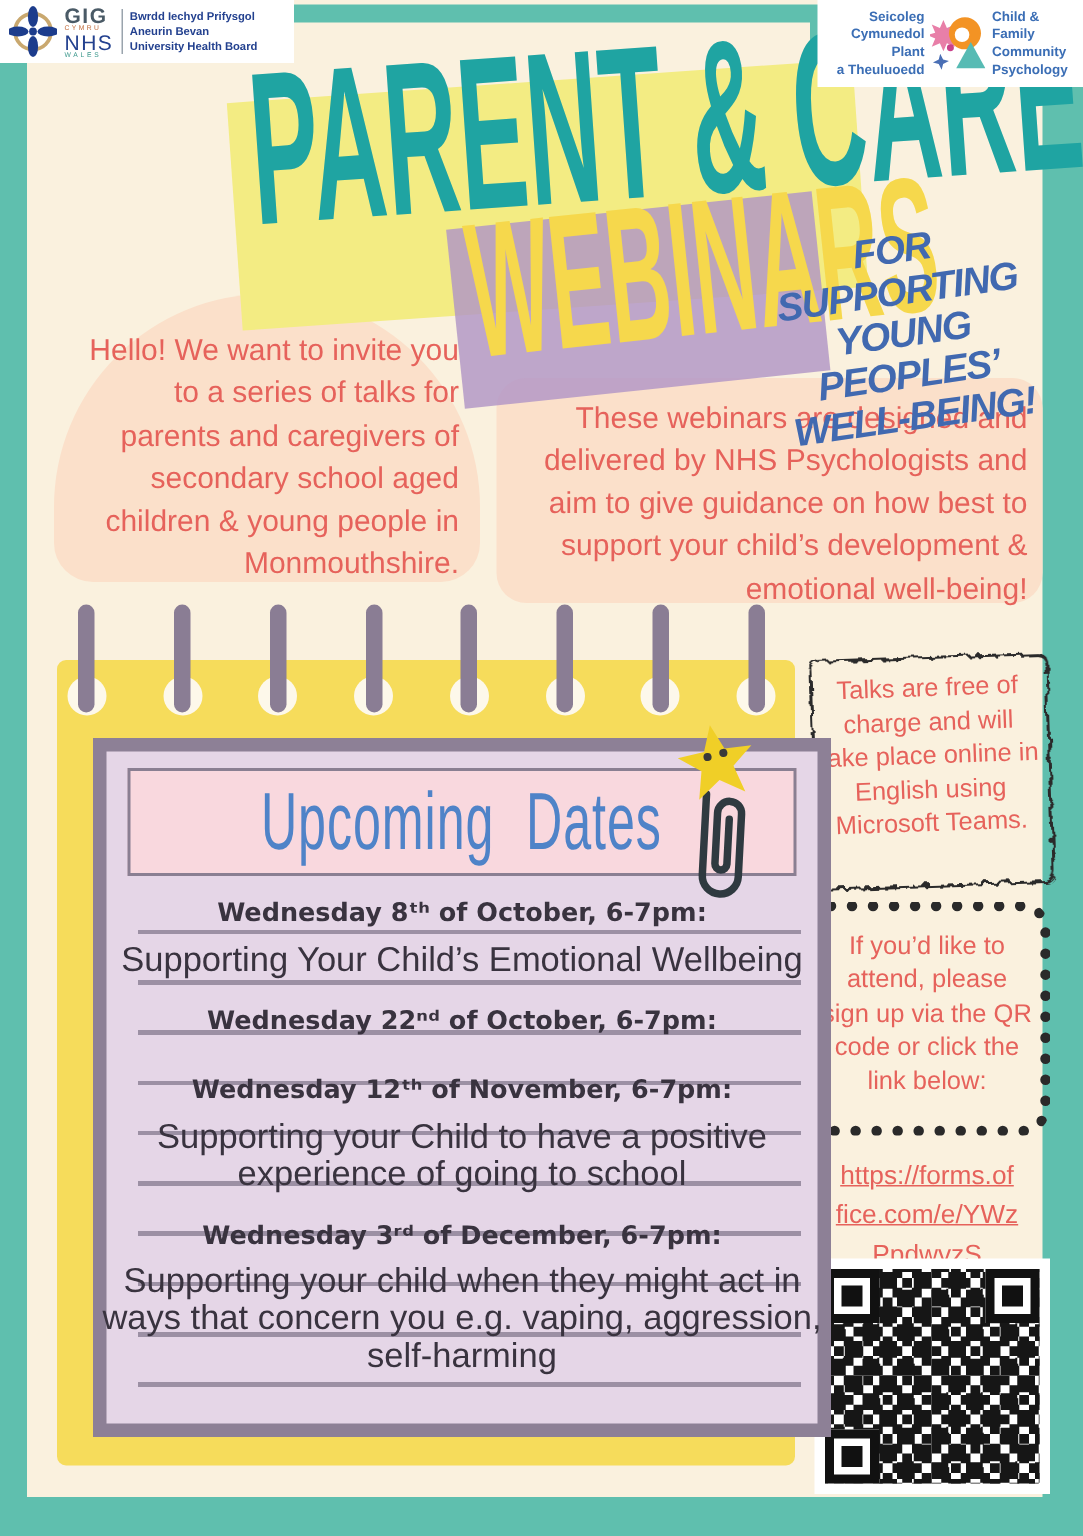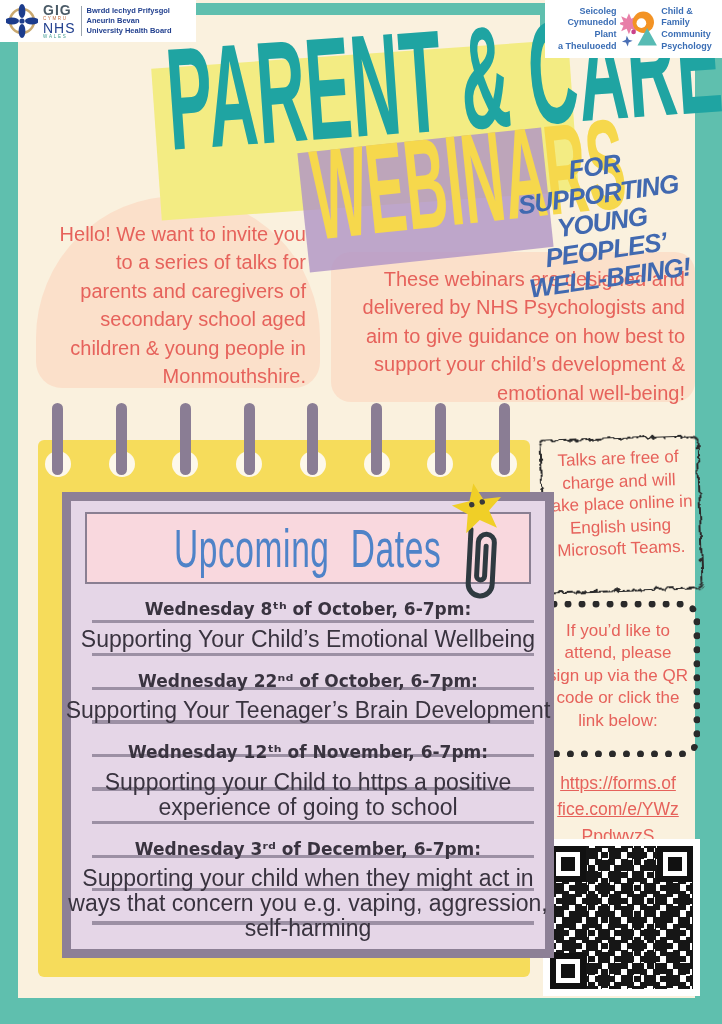--- a/index.html
+++ b/index.html
@@ -204,25 +204,24 @@
       <span class="cond2">Upcoming Dates</span>
     </div>
     <div class="ruled"></div>
     <div class="sessions">
       <div class="session">
         <div class="session-date">Wednesday 8ᵗʰ of October, 6-7pm:</div>
         <div class="session-topic">Supporting Your Child’s Emotional Wellbeing</div>
       </div>
       <div class="session">
         <div class="session-date">Wednesday 22ⁿᵈ of October, 6-7pm:</div>
-        <div class="session-topic">Supporting Your Teenager’s Brain Development</div>
       </div>
       <div class="session">
         <div class="session-date">Wednesday 12ᵗʰ of November, 6-7pm:</div>
-        <div class="session-topic">Supporting your Child to https a positive experience of going to school</div>
+        <div class="session-topic">Supporting your Child to have a positive experience of going to school</div>
       </div>
       <div class="session">
         <div class="session-date">Wednesday 3ʳᵈ of December, 6-7pm:</div>
         <div class="session-topic">Supporting your child when they might act in ways that concern you e.g. vaping, aggression, self-harming</div>
       </div>
     </div>
   </div>
 
   <div class="star">
     <svg width="52" height="52" viewBox="0 0 24 24">

